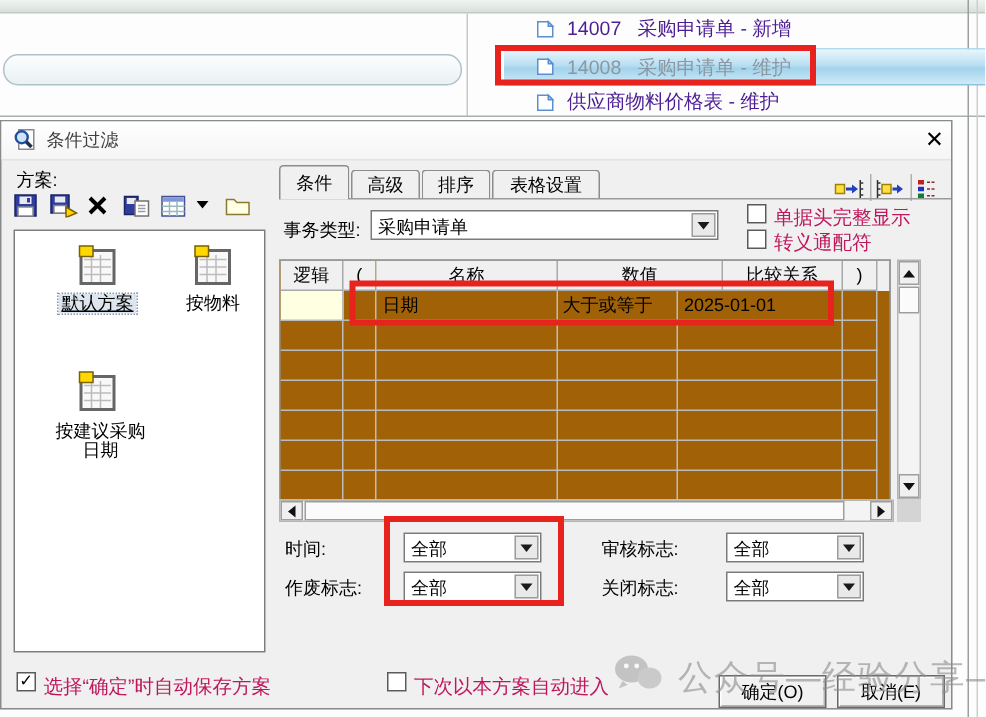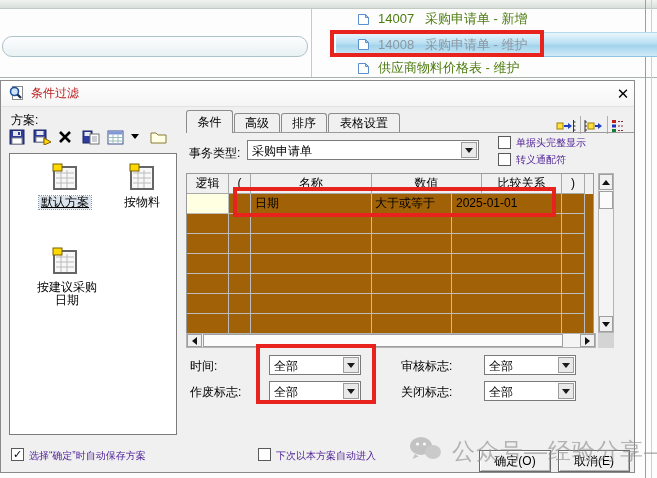--- a/index.html
+++ b/index.html
@@ -10,33 +10,33 @@
   
   .bg-topbar{left:0;top:0;width:657px;height:8px;
              background:linear-gradient(#f0f4f1,#d8e0da);border-bottom:1px solid #c2cac4;}
   .bg-search{left:2px;top:36px;width:304px;height:19px;border:1px solid #aec2c9;border-radius:10px;
              background:linear-gradient(#fcfefe,#e9f1f3);}
   .bg-vdiv{left:311px;top:9px;width:1px;height:69px;background:#c5ccc8;}
   .bg-hline{left:0;top:77px;width:657px;height:1px;background:#aab2ac;}
   .bg-edge1{left:645px;top:0;width:1px;height:478px;background:#9aa0a0;}
   .bg-edge2{left:651px;top:0;width:1px;height:478px;background:#ccd0ce;}
   .menu-item{left:336px;width:321px;height:24px;display:flex;align-items:center;
-             padding-left:21px;box-sizing:border-box;font-size:13px;color:#4d7c0f;}
+             padding-left:21px;box-sizing:border-box;font-size:13px;color:#4c1d95;}
   .menu-item span{white-space:pre;}
   .menu-item .mi-icon{margin-right:8px;display:inline-flex;}
   .menu-item.selected{background:linear-gradient(#eaf6fc,#b9dff2 45%,#a3d3ec 55%,#cfeaf7);
              border-top:1px solid #b3d9ec;border-bottom:1px solid #8fc3de;color:#8a98a2;}
 
   
   .dialog{left:0;top:80px;width:635px;height:393px;background:#f0f0f0;
           border:1px solid #8a8a8a;box-sizing:border-box;z-index:10;}
   .titlebar{left:0;top:0;width:633px;height:25px;background:linear-gradient(#ffffff,#f5f5f5);
             border-bottom:1px solid #e2e2e2;}
   .title-ico{left:7px;top:4px;}
-  .title-txt{left:30px;top:0;height:25px;line-height:25px;font-size:12px;color:#b91c1c;}
+  .title-txt{left:30px;top:0;height:25px;line-height:25px;font-size:12px;color:#404040;}
   .close-x{left:612px;top:3px;width:20px;height:20px;font-size:15px;line-height:20px;
            text-align:center;color:#000;cursor:default;}
 
   
   .lbl{font-size:12px;color:#000;}
   .toolrow .ticon{position:absolute;top:0;width:22px;height:18px;display:flex;align-items:center;justify-content:flex-start;}
   .listbox{left:8px;top:72px;width:166px;height:280px;background:#fff;border:1px solid #7c7c7c;}
   .scheme-ico{position:absolute;}
   .scheme-lab{position:absolute;font-size:12px;text-align:center;line-height:13px;color:#000;}
   .scheme-lab .inner{display:inline-block;padding:0 2px;}
@@ -54,21 +54,21 @@
   
   .combo{position:absolute;background:#fff;border:1px solid #7a7a7a;box-sizing:border-box;height:20px;}
   .combo .val{position:absolute;left:4px;top:2px;font-size:12px;white-space:nowrap;}
   .combo .dbtn{position:absolute;right:1px;top:1px;width:16px;bottom:1px;background:#e9e9e9;
                border:1px solid #9c9c9c;box-sizing:border-box;display:flex;align-items:center;justify-content:center;}
   .combo .dbtn::after{content:"";border:4px solid transparent;border-top:5px solid #1a1a1a;margin-top:5px;}
 
   
   .cb{position:absolute;width:13px;height:13px;background:#fff;border:1px solid #5a5a5a;
       box-sizing:border-box;font-size:11px;line-height:11px;text-align:center;font-weight:bold;color:#000;}
-  .cb-lab{position:absolute;font-size:10px;color:#4c1d95;white-space:nowrap;}
+  .cb-lab{position:absolute;font-size:13px;color:#be185d;white-space:nowrap;}
 
   
   .tbl{left:185px;top:92px;width:408px;height:161px;background:#a16207;border:1px solid #9a9a9a;
        box-sizing:border-box;overflow:hidden;}
   .trow{display:flex;height:20px;box-sizing:border-box;}
   .tc{box-sizing:border-box;border-right:1px solid #bcbcbc;border-bottom:1px solid #bcbcbc;
       font-size:12px;line-height:19px;overflow:hidden;white-space:nowrap;}
   .thead .tc{background:#f0f0f0;text-align:center;border-right-color:#a8a8a8;border-bottom-color:#a8a8a8;}
   .c0{width:42px;} .c1{width:22px;} .c2{width:121px;padding-left:4px;}
   .c3{width:80px;padding-left:3px;} .c4{width:110px;padding-left:4px;} .c5{width:23px;}

